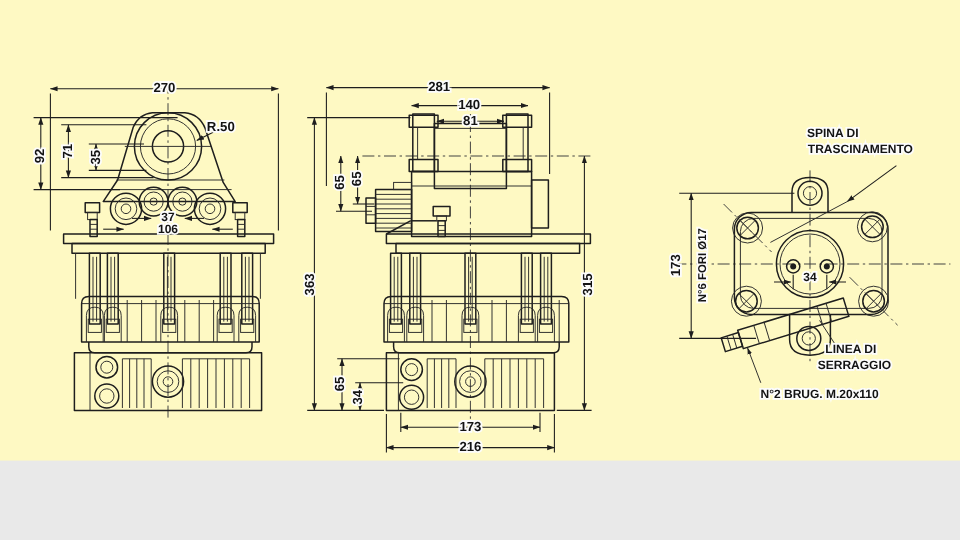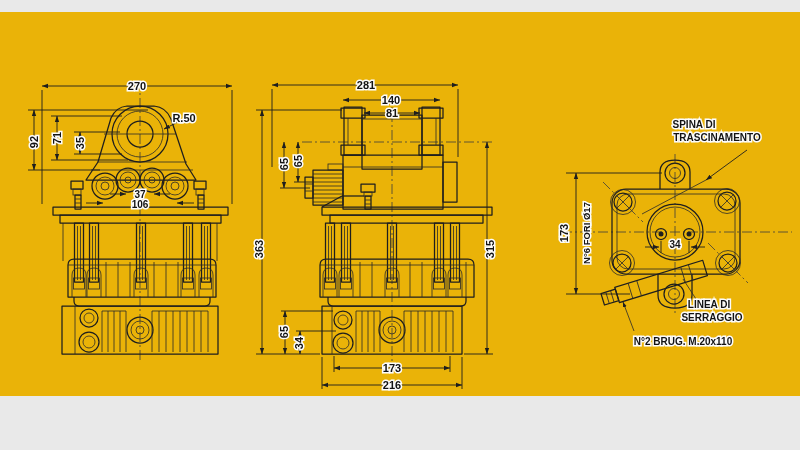--- a/index.html
+++ b/index.html
@@ -1,16 +1,16 @@
 <!DOCTYPE html>
 <html><head>
 <meta charset="utf-8">
 <style>
   html,body{margin:0;padding:0;background:#e9e9e9;}
-  .stage{width:800px;height:384px;background:#eab308;position:relative;overflow:hidden;margin-top:12px;}
+  .stage{width:800px;height:384px;background:#fef9c3;position:relative;overflow:hidden;}
   svg{display:block;}
   .ln{fill:none;stroke:#1e1e1e;stroke-width:1.25;stroke-linejoin:round;}
   .th{fill:none;stroke:#2a2a2a;stroke-width:0.8;}
   .dm{fill:none;stroke:#1e1e1e;stroke-width:0.9;}
   .cl{fill:none;stroke:#3c3c3c;stroke-width:0.8;stroke-dasharray:10 3 2 3;}
   .fl{fill:#1e1e1e;stroke:none;}
   text{font-family:"Liberation Sans","DejaVu Sans",sans-serif;font-weight:bold;fill:#131313;
        paint-order:stroke fill;stroke:#fcfcfc;stroke-width:3px;dominant-baseline:central;}
   .t11{font-size:11px;}
   .t10{font-size:10px;}

